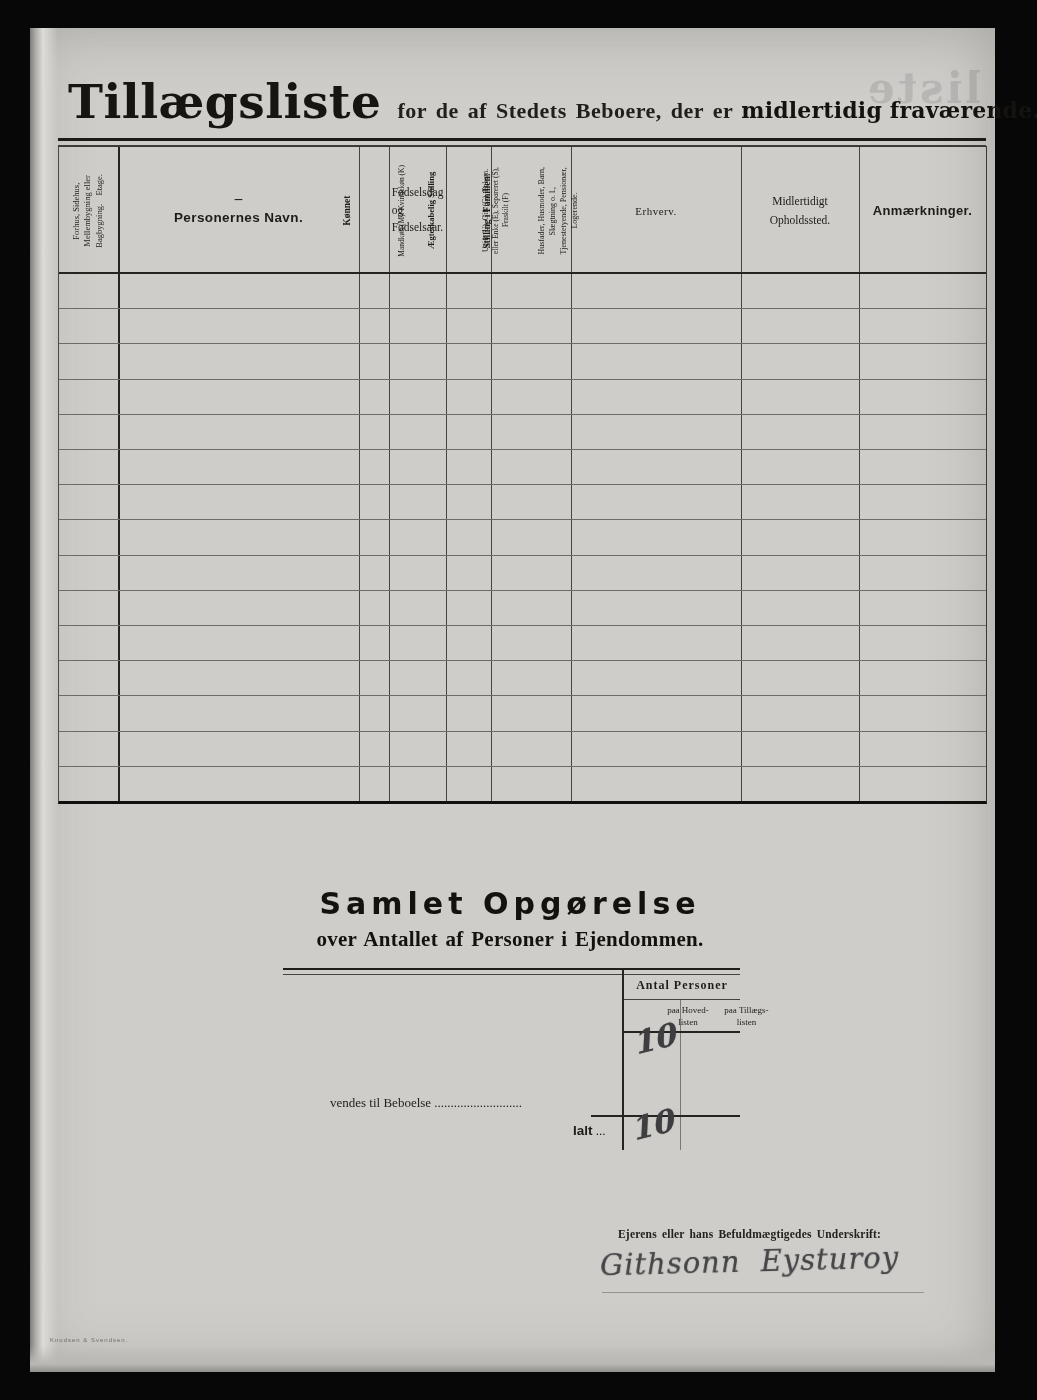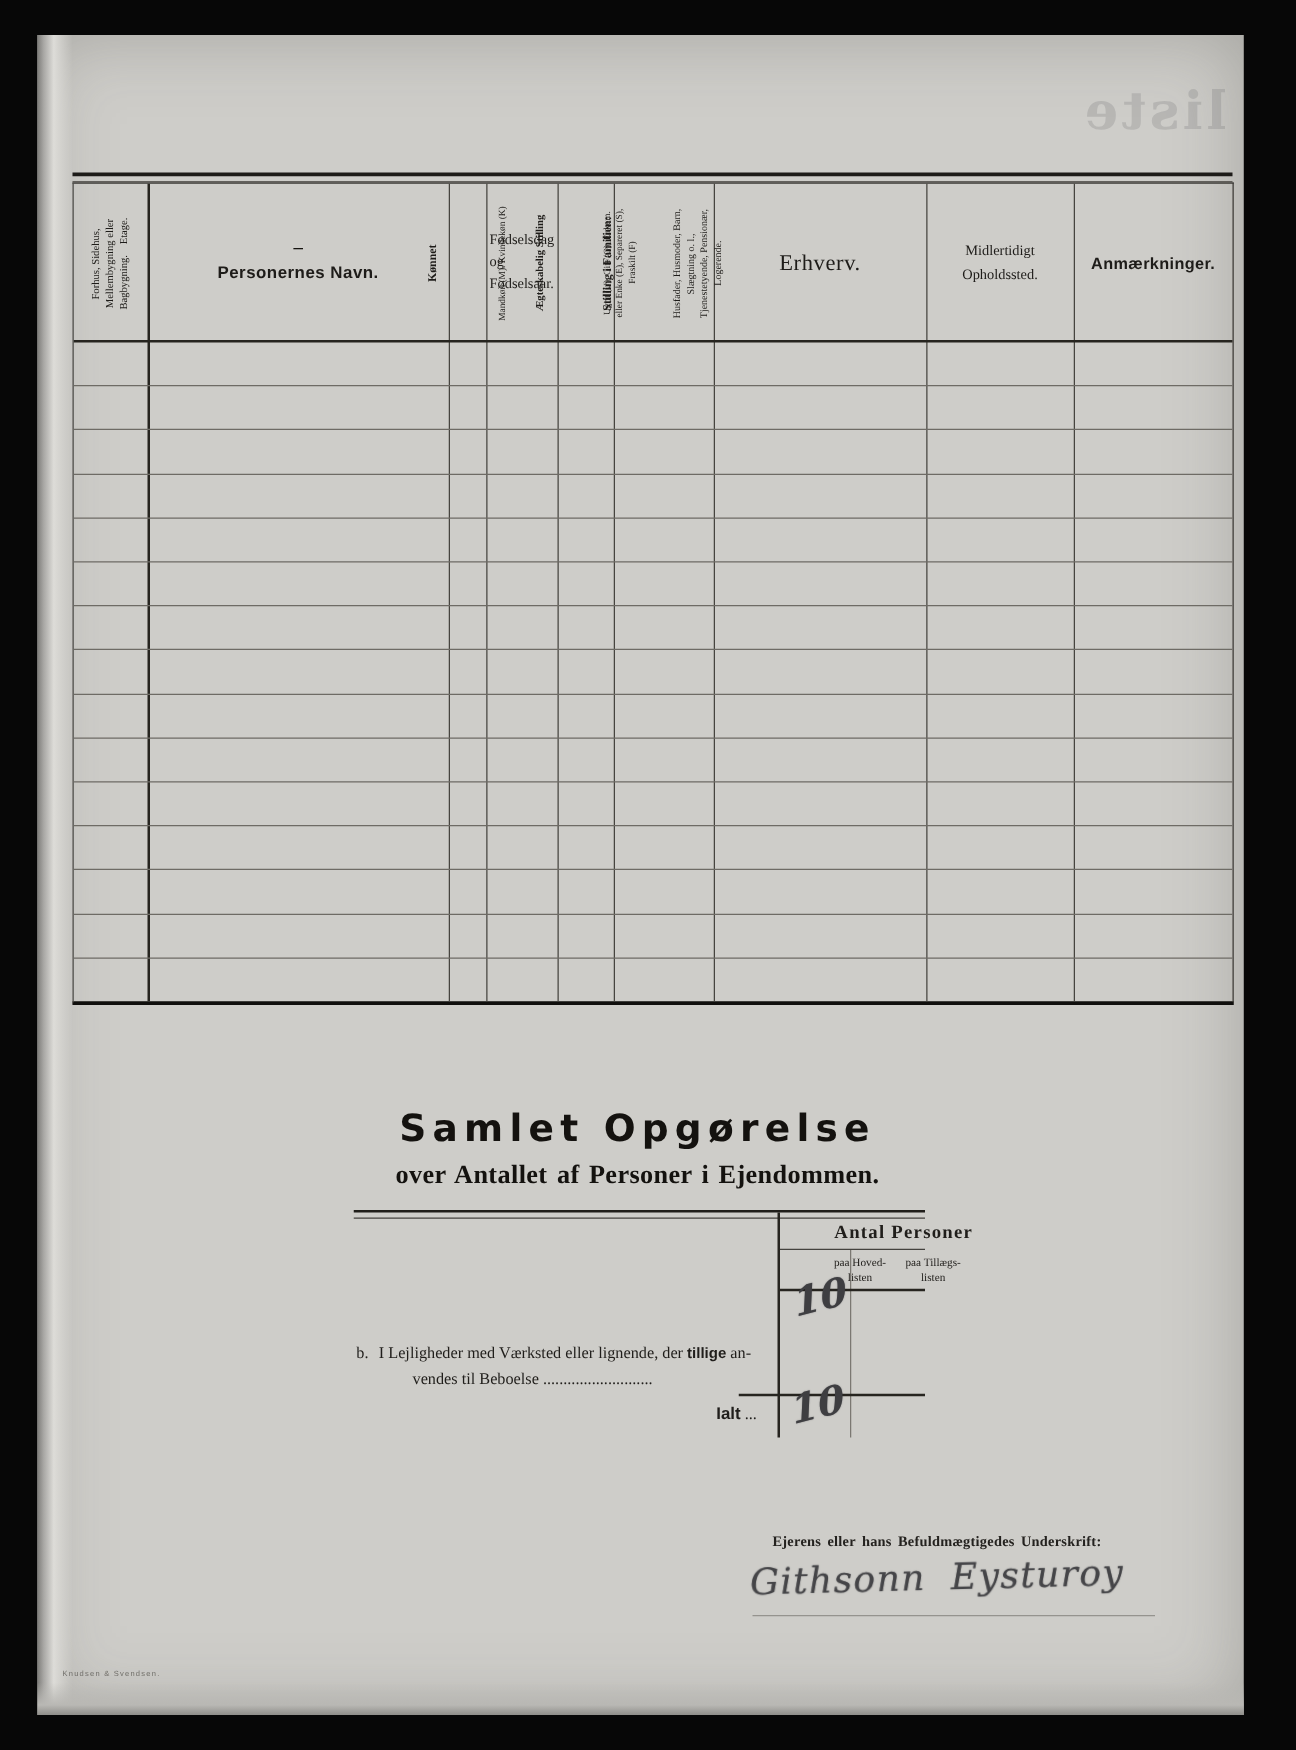--- a/index.html
+++ b/index.html
@@ -65,41 +65,41 @@
   .th{position:absolute;top:0;height:127px;display:flex;align-items:center;justify-content:center;color:#1e1c19;}
   .rot{
     writing-mode:vertical-rl;transform:rotate(180deg);
     white-space:pre;text-align:center;line-height:1.35;
   }
   .rot .rot-main{font-weight:bold;}
   .th-name{flex-direction:column;gap:10px;}
   .name-dash{font-weight:bold;font-size:15px;line-height:4px;color:#15130f;}
   .name-label{font-family:"Liberation Sans",sans-serif;font-weight:bold;font-size:13.5px;letter-spacing:.4px;}
   .th-birth{white-space:pre;font-size:11.5px;line-height:1.55;}
-  .th-erhverv{font-size:18px;letter-spacing:.5px;}
+  .th-erhverv{font-size:11px;letter-spacing:.5px;}
   .th-ophold{white-space:pre;text-align:center;font-size:11.5px;line-height:1.6;}
   .th-anm{font-family:"Liberation Sans",sans-serif;font-weight:bold;font-size:13px;letter-spacing:.3px;}
   .tbody{position:absolute;left:0;top:127px;width:100%;height:527px;display:flex;flex-direction:column;}
   .trow{flex:1 1 auto;border-bottom:1px solid #6e6b65;}
   .trow:last-child{border-bottom:none;}
   
   .summary-head{
     position:absolute;left:255px;top:858px;width:450px;text-align:center;color:#14120f;
   }
   .summary-title{
     font-family:"DejaVu Sans",sans-serif;font-weight:bold;font-size:30px;letter-spacing:5px;
   }
   .summary-sub{
     font-family:"Liberation Serif",serif;font-weight:bold;font-size:21px;margin-top:6px;letter-spacing:.3px;word-spacing:2px;
   }
   .summary-table{position:absolute;left:253px;top:940px;width:457px;height:184px;font-size:13px;color:#201e1b;}
   .st-toprule{position:absolute;left:0;top:0;width:457px;height:4px;border-top:2px solid #201e1a;border-bottom:1px solid #44423e;}
   .st-vline-left{position:absolute;left:339px;top:2px;height:180px;width:2px;background:#26241f;}
   .st-vline-mid{position:absolute;left:397px;top:32px;height:150px;width:1px;background:#7b7872;}
-  .st-antal{position:absolute;left:341px;top:10px;width:116px;text-align:center;font-weight:bold;font-size:15px;letter-spacing:1px;padding-left:41px;}
+  .st-antal{position:absolute;left:341px;top:10px;width:116px;text-align:center;font-weight:bold;font-size:12px;letter-spacing:1px;}
   .st-antal-rule{position:absolute;left:341px;top:31px;width:116px;height:1px;background:#44423e;}
   .st-subcol{position:absolute;top:36px;white-space:pre;text-align:center;font-size:9px;line-height:1.35;margin-left:36px;}
   .st-sub1{left:341px;width:56px;}
   .st-sub2{left:398px;width:59px;}
   .st-subrule{position:absolute;left:341px;top:63px;width:116px;height:2px;background:#26241f;}
   .st-row{position:absolute;left:2px;width:335px;line-height:1.45;}
   .st-rowa{top:74px;}
   .st-rowb1{top:105px;}
   .st-rowb2{top:126px;left:47px;}
   .st-prefix{display:inline-block;width:18px;}
@@ -134,20 +134,25 @@
     font-family:"Liberation Sans",sans-serif;
   }
 </style>
 </head>
 <body>
 
 <div class="page">
 
   <div class="bleed">liste</div>
 
+  <div class="titlebar">
+    <span class="title-main">Tillægsliste</span>
+    <span class="title-reg">for de af Stedets Beboere, der er</span>
+    <span class="title-bold">midlertidig fraværende.</span>
+  </div>
 
   <div class="double-rule"></div>
 
   <div class="table">
 
     <div class="vline heavy" style="left:59px"></div>
     <div class="vline" style="left:300px"></div>
     <div class="vline" style="left:330px"></div>
     <div class="vline" style="left:387px"></div>
     <div class="vline" style="left:432px"></div>
@@ -234,23 +239,20 @@
     <div class="st-vline-left"></div>
     <div class="st-vline-mid"></div>
     <div class="st-antal">Antal Personer</div>
     <div class="st-antal-rule"></div>
     <div class="st-subcol st-sub1">paa Hoved-
 listen</div>
     <div class="st-subcol st-sub2">paa Tillægs-
 listen</div>
     <div class="st-subrule"></div>
 
-    <div class="st-row st-rowb1">
-      <span class="st-prefix">b.</span><span>I Lejligheder med Værksted eller lignende, der </span><span class="st-bold">tillige</span><span> an-</span>
-    </div>
     <div class="st-row st-rowb2">vendes til Beboelse ...........................</div>
 
     <div class="handw hw-a">10</div>
 
     <div class="st-ialt-rule"></div>
     <div class="st-ialt">
       <span class="lbl">Ialt</span><span> ...</span>
     </div>
     <div class="handw hw-ialt">10</div>
   </div>

